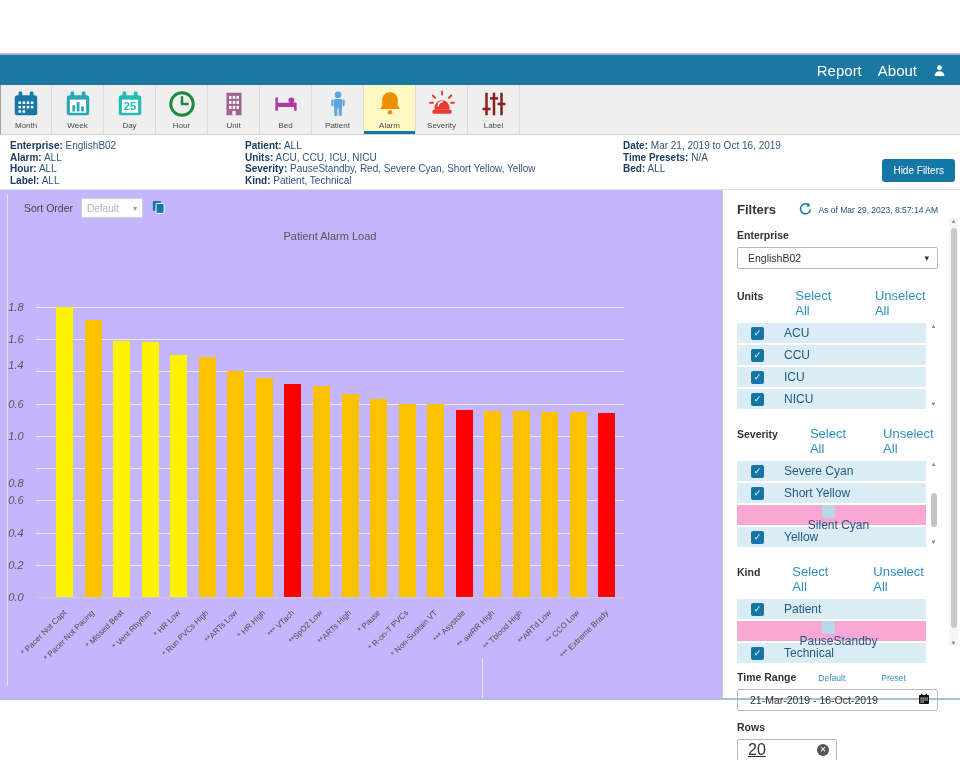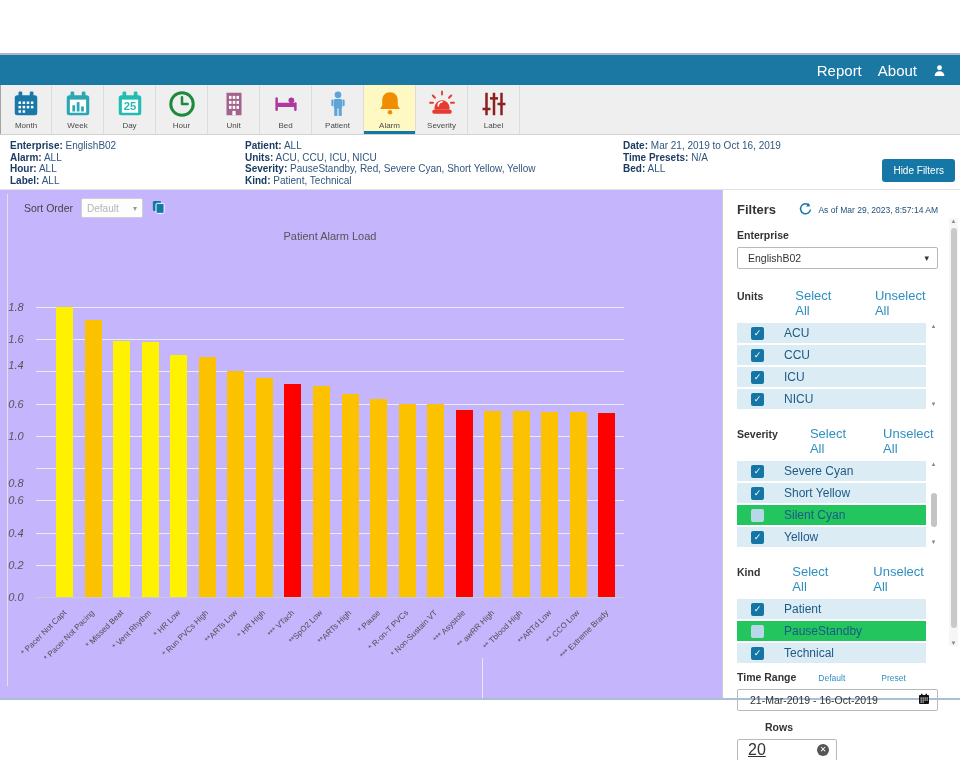--- a/index.html
+++ b/index.html
@@ -62,36 +62,36 @@
   .fsel { margin-top:6px; margin-bottom:10px; height:22px; border:1px solid #b9b9b9; border-radius:2px; background:#fff; display:flex; align-items:center; justify-content:space-between; padding:0 8px 0 10px; cursor:pointer; }
   .fsel .val { font-size:10.5px; color:#333; }
   .fsel .caret { font-size:9px; color:#333; }
   .sec-head { display:flex; align-items:baseline; margin-top:4px; margin-bottom:5px; }
   .sec-links { font-size:13px; color:#2e8fbf; cursor:pointer;margin-top:9px; }
   .sec-links.first { margin-left:32px; }
   .sec-links.second { margin-left:30px; }
   .checklist { position:relative; padding-right:12px; margin-bottom:8px; }
   .chk-row { height:20px; display:flex; align-items:center; padding-left:14px; margin-bottom:2px; cursor:pointer; }
   .row-on { background:#dcecf4; }
-  .row-off { background:#22c55e; }
+  .row-off { background:#f9a8d4;flex-direction:column; }
   .chk { width:13px; height:13px; border-radius:2px; margin-right:20px; font-size:9px; line-height:13px; text-align:center; color:#fff; flex:none; }
   .chk-on { background:#1576a6; }
   .chk-off { background:#b9d8e7; }
   .chk-lab { font-size:12px; color:#1d5a87; }
   .inner-sb { position:absolute; right:0; top:0; bottom:2px; width:9px; }
   .inner-sb .up { position:absolute; top:0; left:0; width:9px; text-align:center; font-size:6px; color:#888; }
   .inner-sb .down { position:absolute; bottom:0; left:0; width:9px; text-align:center; font-size:6px; color:#888; }
   .inner-sb .thumb { position:absolute; left:1.5px; width:6px; border-radius:3px; background:#c4c4c4; }
 
   .tr-head { display:flex; align-items:baseline; margin-top:2px; }
   .tr-head .lnk { font-size:8.5px; color:#2e8fbf; cursor:pointer; }
   .tr-head .lnk.l1 { margin-left:22px; } .tr-head .lnk.l2 { margin-left:36px; }
   .date-input { margin-top:6px; height:22px; border:1px solid #b9b9b9; border-radius:2px; display:flex; align-items:center; padding:0 7px 0 12px; cursor:text; }
   .date-input .val { font-size:10.5px; color:#333; flex:1; }
-  .rows-label { margin-top:10px;margin-left:28px; }
+  .rows-label { margin-top:10px; }
   .rows-input { margin-top:6px; width:100px; height:22px; border:1px solid #b9b9b9; border-radius:2px; display:flex; align-items:center; padding:0 7px 0 10px; cursor:text; }
   .rows-input .val { font-size:16px; color:#333; flex:1;text-decoration:underline; }
   .clear-ico { width:12px; height:12px; border-radius:50%; background:#555; color:#fff; font-size:8px; line-height:12px; text-align:center; cursor:pointer; }
   .fp-footer { display:flex; align-items:center; justify-content:flex-end; gap:0; margin-top:16px; padding-right:4px;text-decoration:underline; }
   .reset-lnk { font-size:11px; color:#2d6ea5; cursor:pointer; }
   .apply-btn { background:#1577a5; color:#fff; font-size:10.5px; border:none; border-radius:2px; padding:6px 11px; cursor:pointer; }
 
   .panel-sb { position:absolute; right:2px; top:28px; bottom:52px; width:9px; background:#f6f6f6; }
   .panel-sb .up { position:absolute; top:0; left:0; width:9px; text-align:center; font-size:6px; color:#888; }
   .panel-sb .down { position:absolute; bottom:0; left:0; width:9px; text-align:center; font-size:6px; color:#888; }

